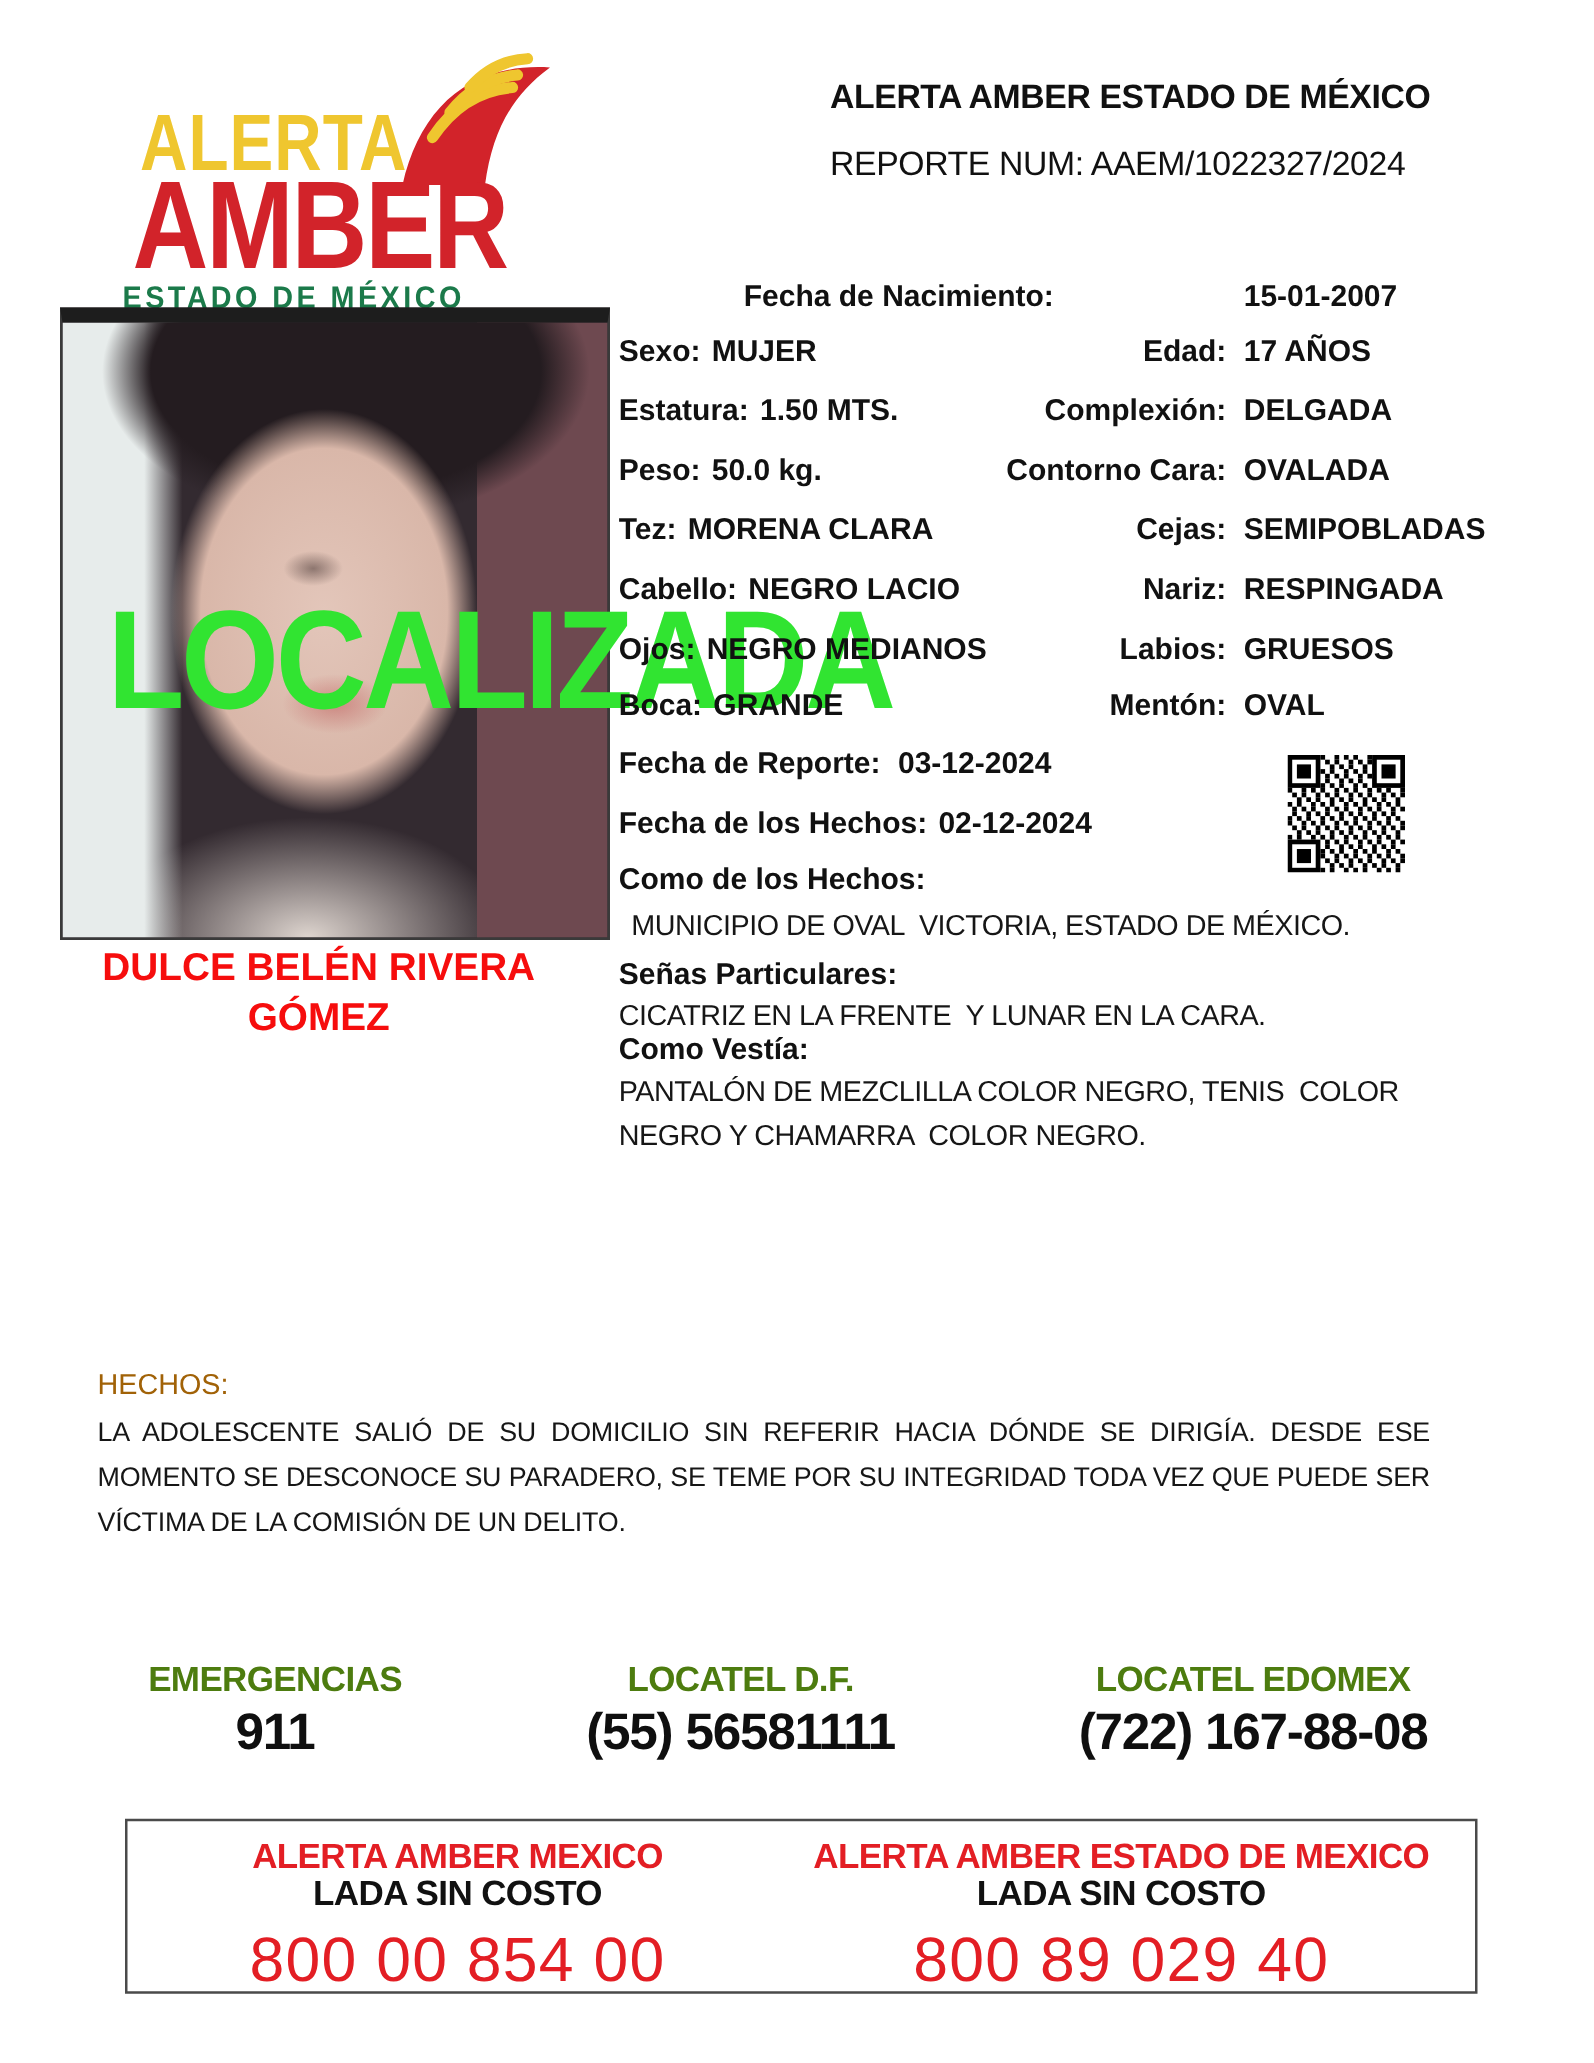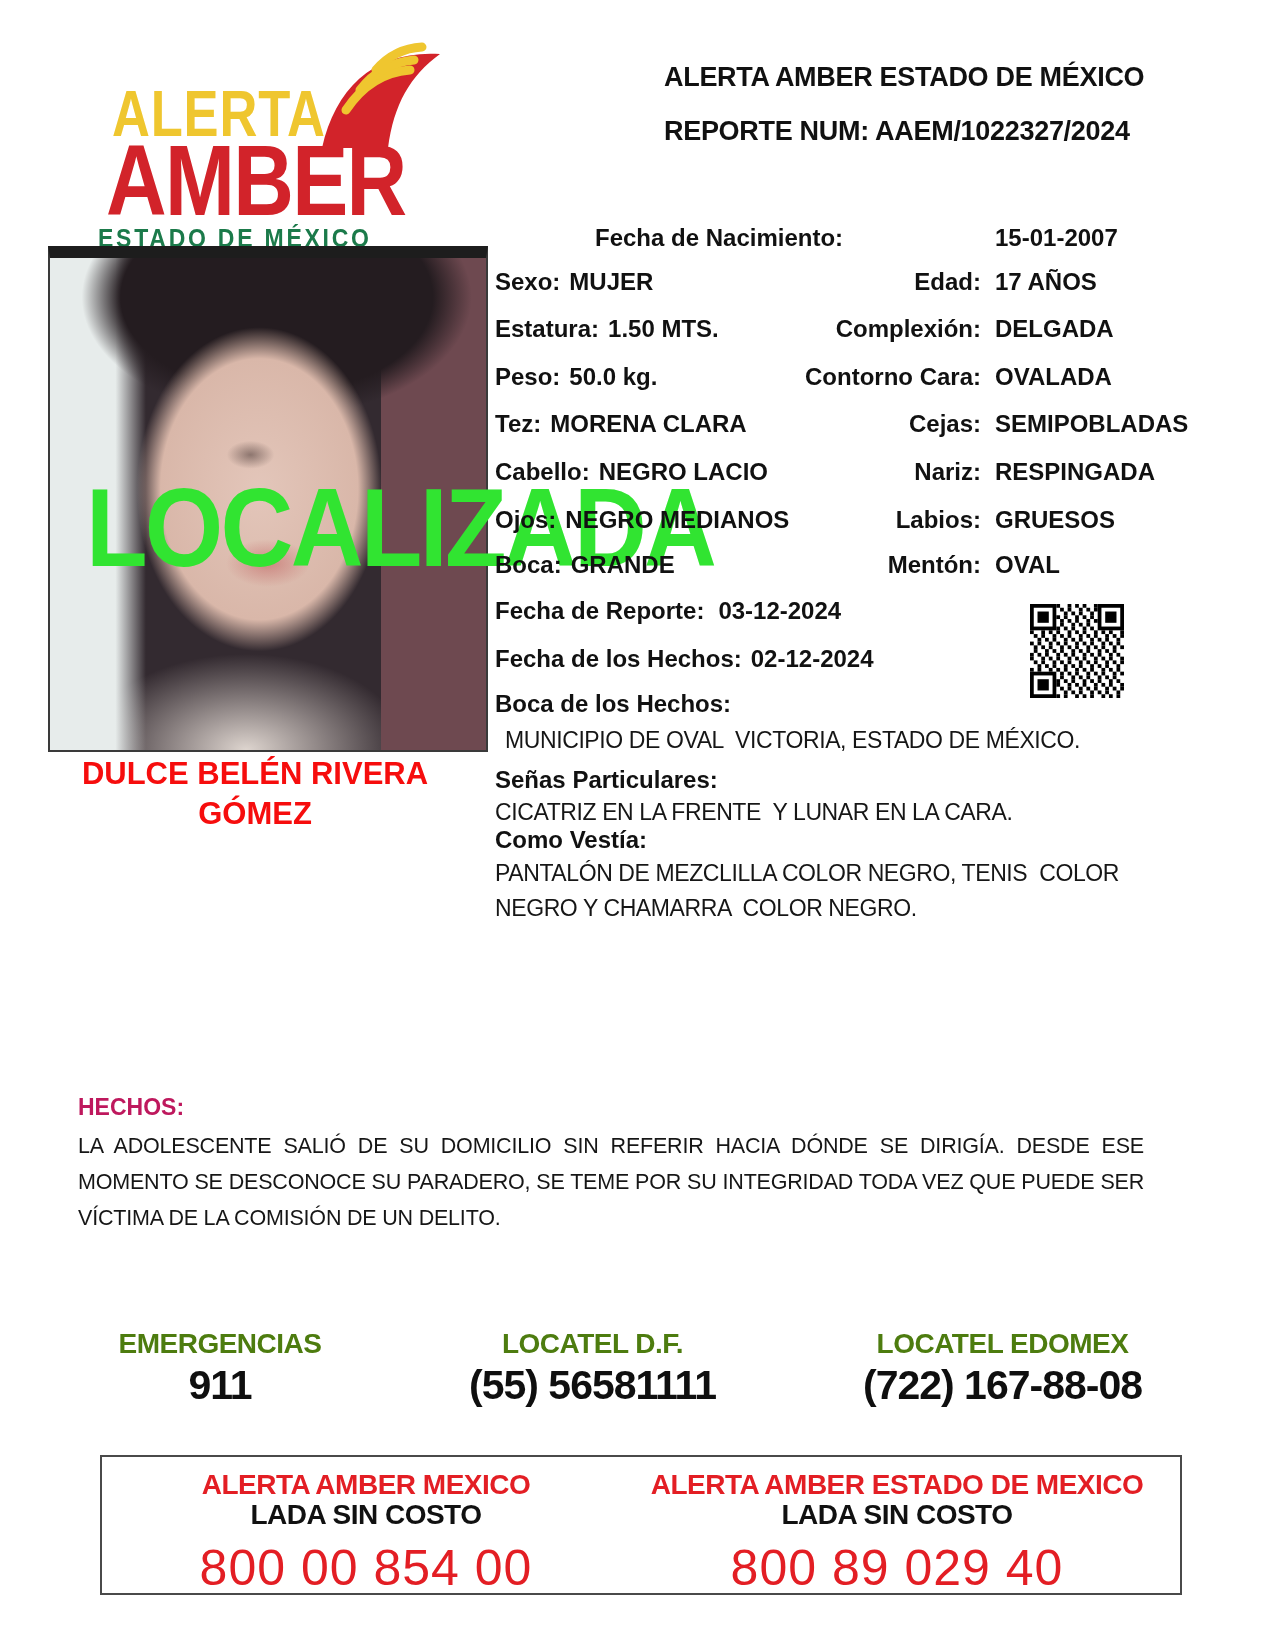--- a/index.html
+++ b/index.html
@@ -13,21 +13,21 @@
   .logo-alerta{position:absolute;left:12px;top:42px;font-size:64px;font-weight:bold;
     color:#EFC62F;line-height:1;letter-spacing:1px;transform:scaleX(.82);transform-origin:left top;}
   .logo-amber{position:absolute;left:6px;top:90px;font-size:100px;font-weight:bold;
     color:#D2232A;line-height:1;letter-spacing:-2px;transform:scaleX(.84);transform-origin:left top;}
   .logo-edomex{position:absolute;left:-2px;top:184px;font-size:25px;font-weight:bold;
     color:#1B7A4A;letter-spacing:3px;transform:scaleX(.92);transform-origin:left top;white-space:nowrap;}
   .logo-arcs{position:absolute;left:218px;top:-2px;}
 
   
   .hdr1{left:664px;top:62px;font-size:27px;font-weight:bold;color:#111;letter-spacing:-.3px;white-space:nowrap;}
-  .hdr2{left:664px;top:116px;font-size:27px;font-weight:bold;color:#111;letter-spacing:-.3px;white-space:nowrap;}
+  .hdr2{left:664px;top:116px;font-size:27px;font-weight:normal;color:#111;letter-spacing:-.3px;white-space:nowrap;}
 
   
   .photo{left:48px;top:246px;width:440px;height:506px;z-index:1;
     border:2px solid #3a3a3a;border-top:12px solid #1d1d1d;box-sizing:border-box;
     background:
       radial-gradient(34px 20px at 46% 40%, rgba(40,25,25,.45), transparent 70%),
       radial-gradient(60px 34px at 50% 62%, rgba(190,90,90,.55), transparent 70%),
       radial-gradient(170px 225px at 48% 47%, #e3c6ba 0%, #d9b7a9 58%, rgba(0,0,0,0) 72%),
       radial-gradient(260px 160px at 52% 8%, #241c20 0%, #241c20 60%, transparent 75%),
       linear-gradient(90deg, #e7eceb 0 15%, rgba(231,236,235,0) 22%),
@@ -46,21 +46,21 @@
   .lcell .val{margin-left:9px;}
   .rlab{position:absolute;left:275px;width:211px;text-align:right;white-space:nowrap;}
   .rval{position:absolute;left:500px;white-space:nowrap;}
   .birth-lab{position:absolute;left:100px;width:386px;white-space:nowrap;}
   .sec-label{position:absolute;left:495px;font-size:24px;font-weight:bold;color:#111;white-space:nowrap;}
   .sec-text{position:absolute;left:495px;font-size:23px;font-weight:normal;color:#161616;
             letter-spacing:-.4px;width:680px;line-height:32px;}
   .qr{left:1030px;top:604px;width:94px;height:94px;z-index:3;}
 
   
-  .hechos-label{left:78px;top:1094px;font-size:23px;font-weight:bold;color:#be185d;}
+  .hechos-label{left:78px;top:1094px;font-size:23px;font-weight:normal;color:#a16207;}
   .hechos-text{left:78px;top:1128px;width:1066px;font-size:21.5px;line-height:36px;
     color:#161616;text-align:justify;letter-spacing:-.2px;}
 
   
   .contact{top:1328px;text-align:center;}
   .contact .clabel{font-size:28px;font-weight:bold;color:#4d7c0f;letter-spacing:-.5px;}
   .contact .cnumber{font-size:41px;font-weight:bold;color:#0f0f0f;margin-top:2px;letter-spacing:-1px;}
   .c1{left:80px;width:280px;}
   .c2{left:420px;width:345px;}
   .c3{left:810px;width:385px;}
@@ -151,21 +151,21 @@
     </div>
 
     <div class="drow" style="top:597px;">
       <span class="lcell"><span>Fecha de Reporte:</span><span class="val" style="margin-left:14px;">03-12-2024</span></span>
     </div>
 
     <div class="drow" style="top:645px;">
       <span class="lcell"><span>Fecha de los Hechos:</span><span class="val">02-12-2024</span></span>
     </div>
 
-    <div class="sec-label" style="top:690px;">Boca de los Hechos:</div>
+    <div class="sec-label" style="top:690px;">Como de los Hechos:</div>
     <div class="sec-text pre" style="top:724px;left:505px;">MUNICIPIO DE OVAL  VICTORIA, ESTADO DE MÉXICO.</div>
 
     <div class="sec-label" style="top:766px;">Señas Particulares:</div>
     <div class="sec-text pre" style="top:796px;">CICATRIZ EN LA FRENTE  Y LUNAR EN LA CARA.</div>
 
     <div class="sec-label" style="top:826px;">Como Vestía:</div>
     <div class="sec-text pre" style="top:856px;line-height:35px;">PANTALÓN DE MEZCLILLA COLOR NEGRO, TENIS  COLOR NEGRO Y CHAMARRA  COLOR NEGRO.</div>
   </div>
 
   <svg class="abs qr" id="qr-svg" viewBox="0 0 94 94" fill="#000">

